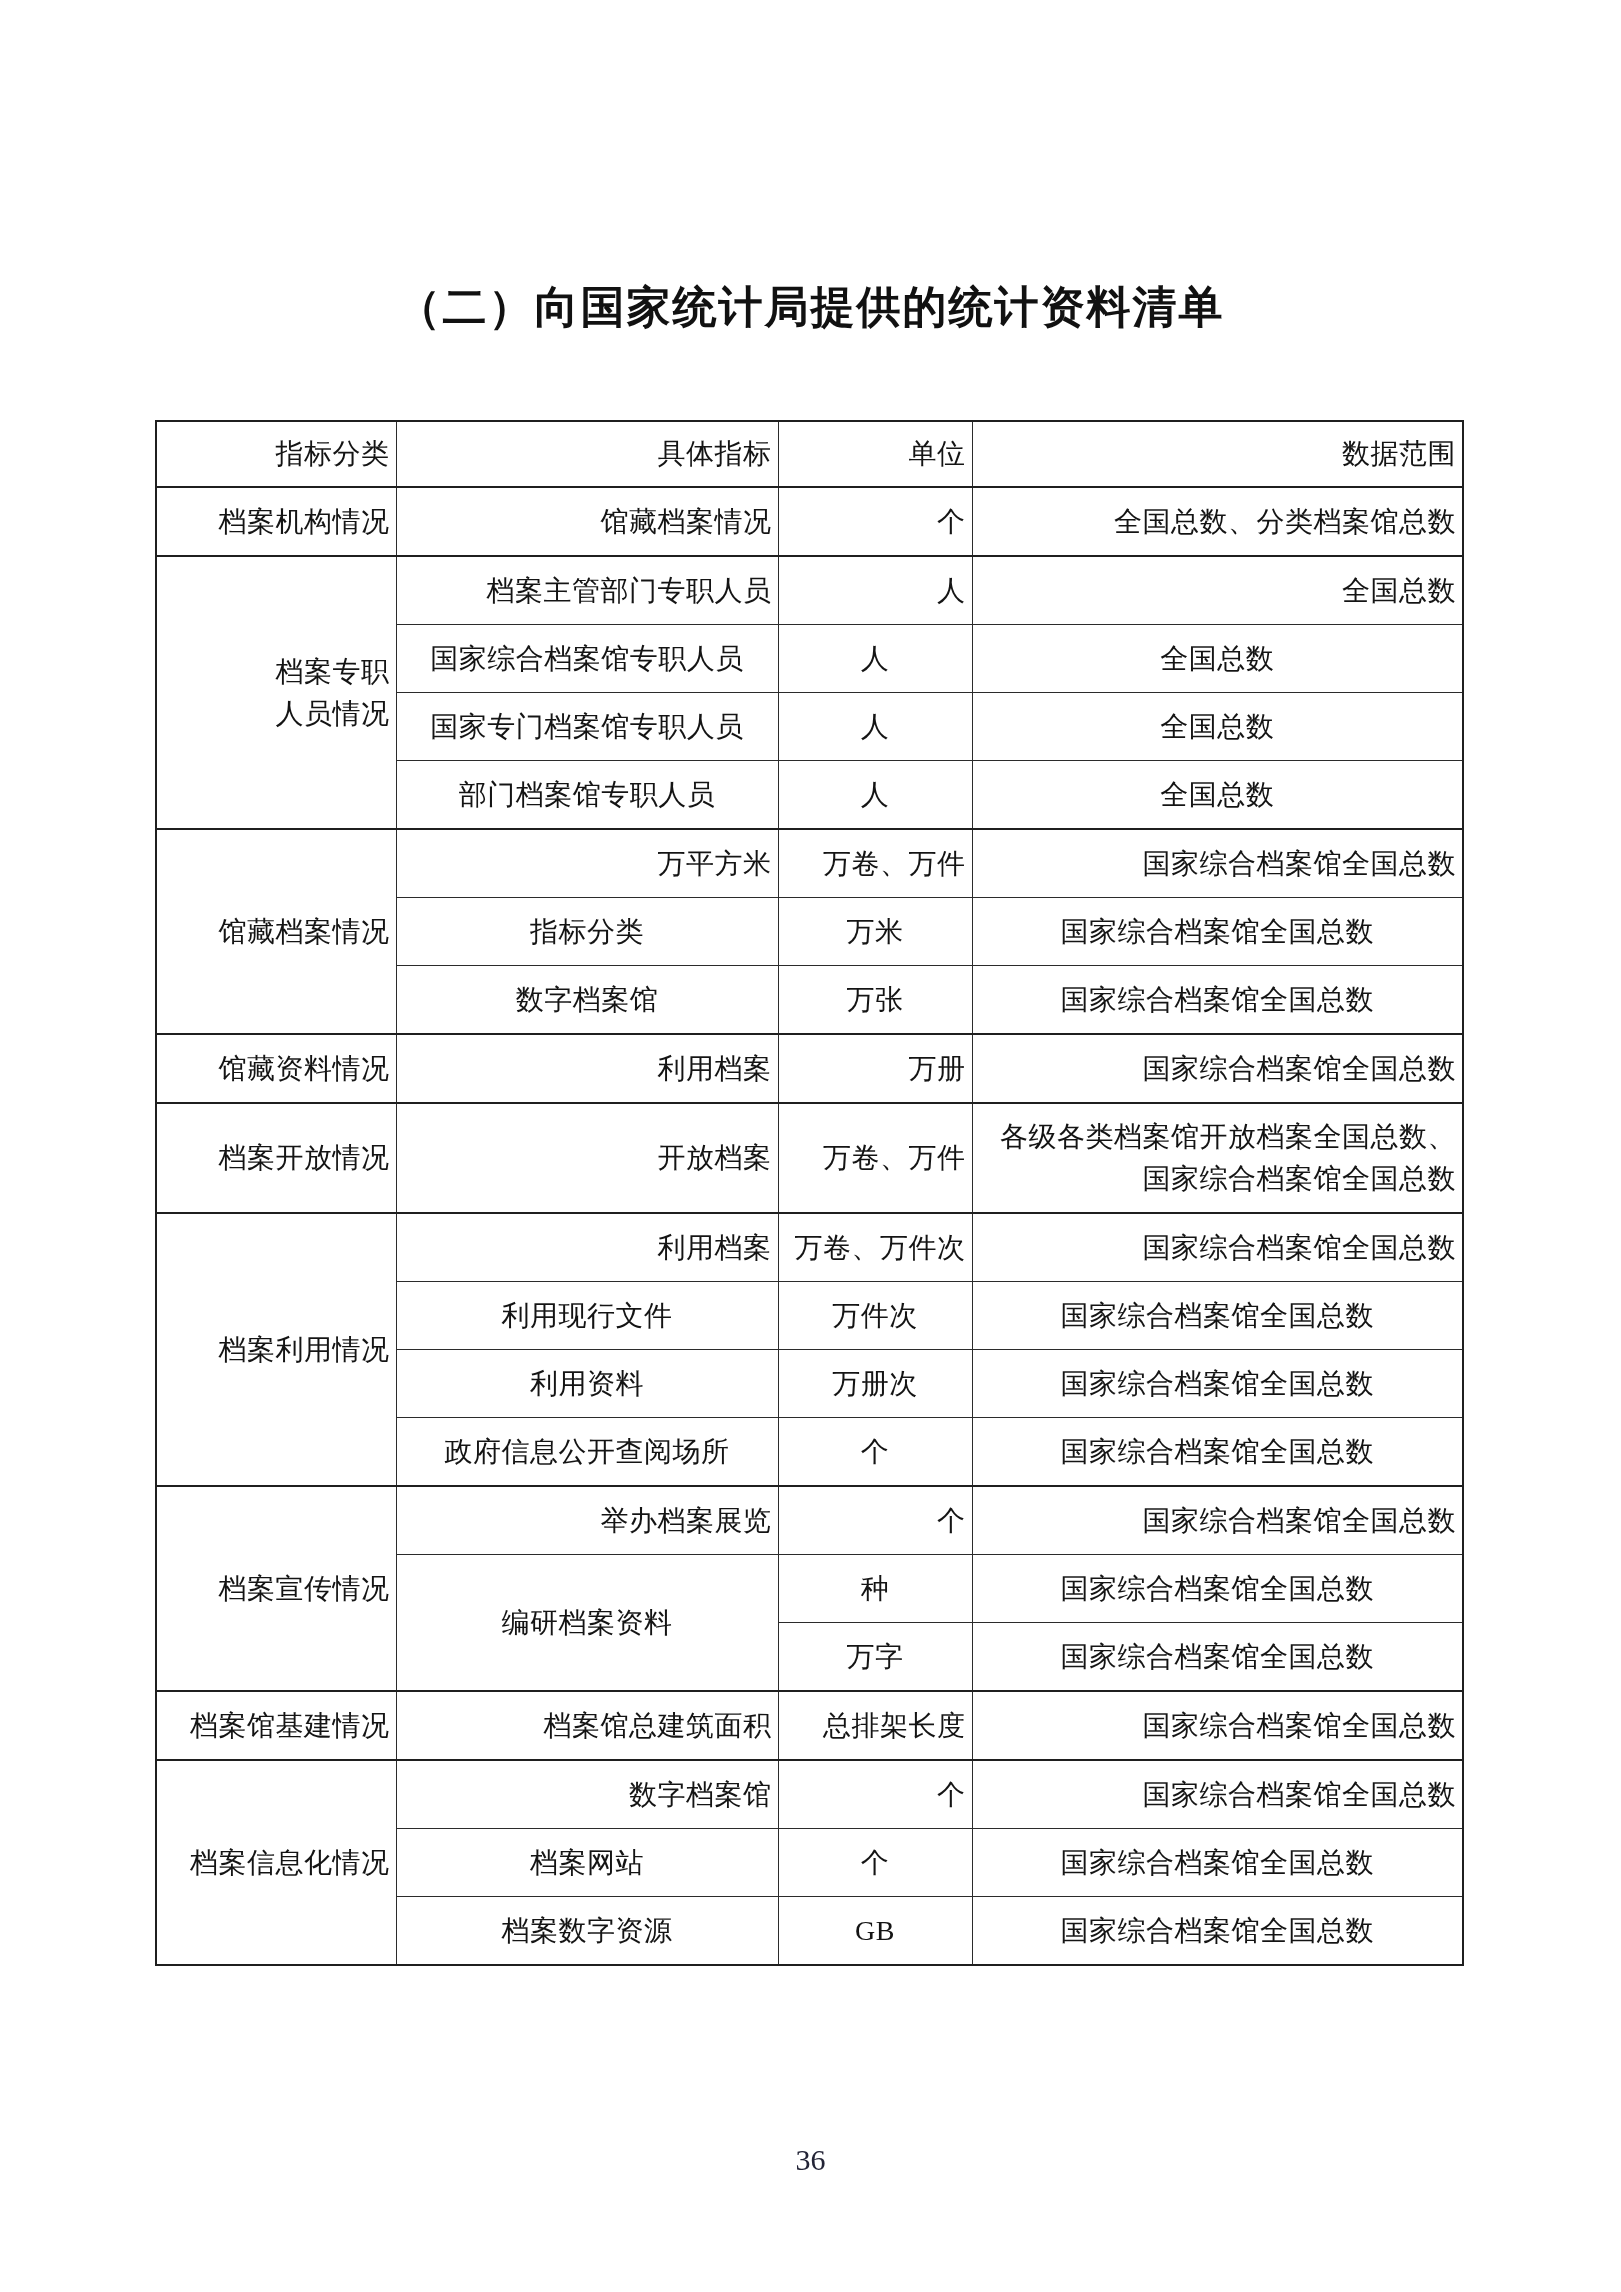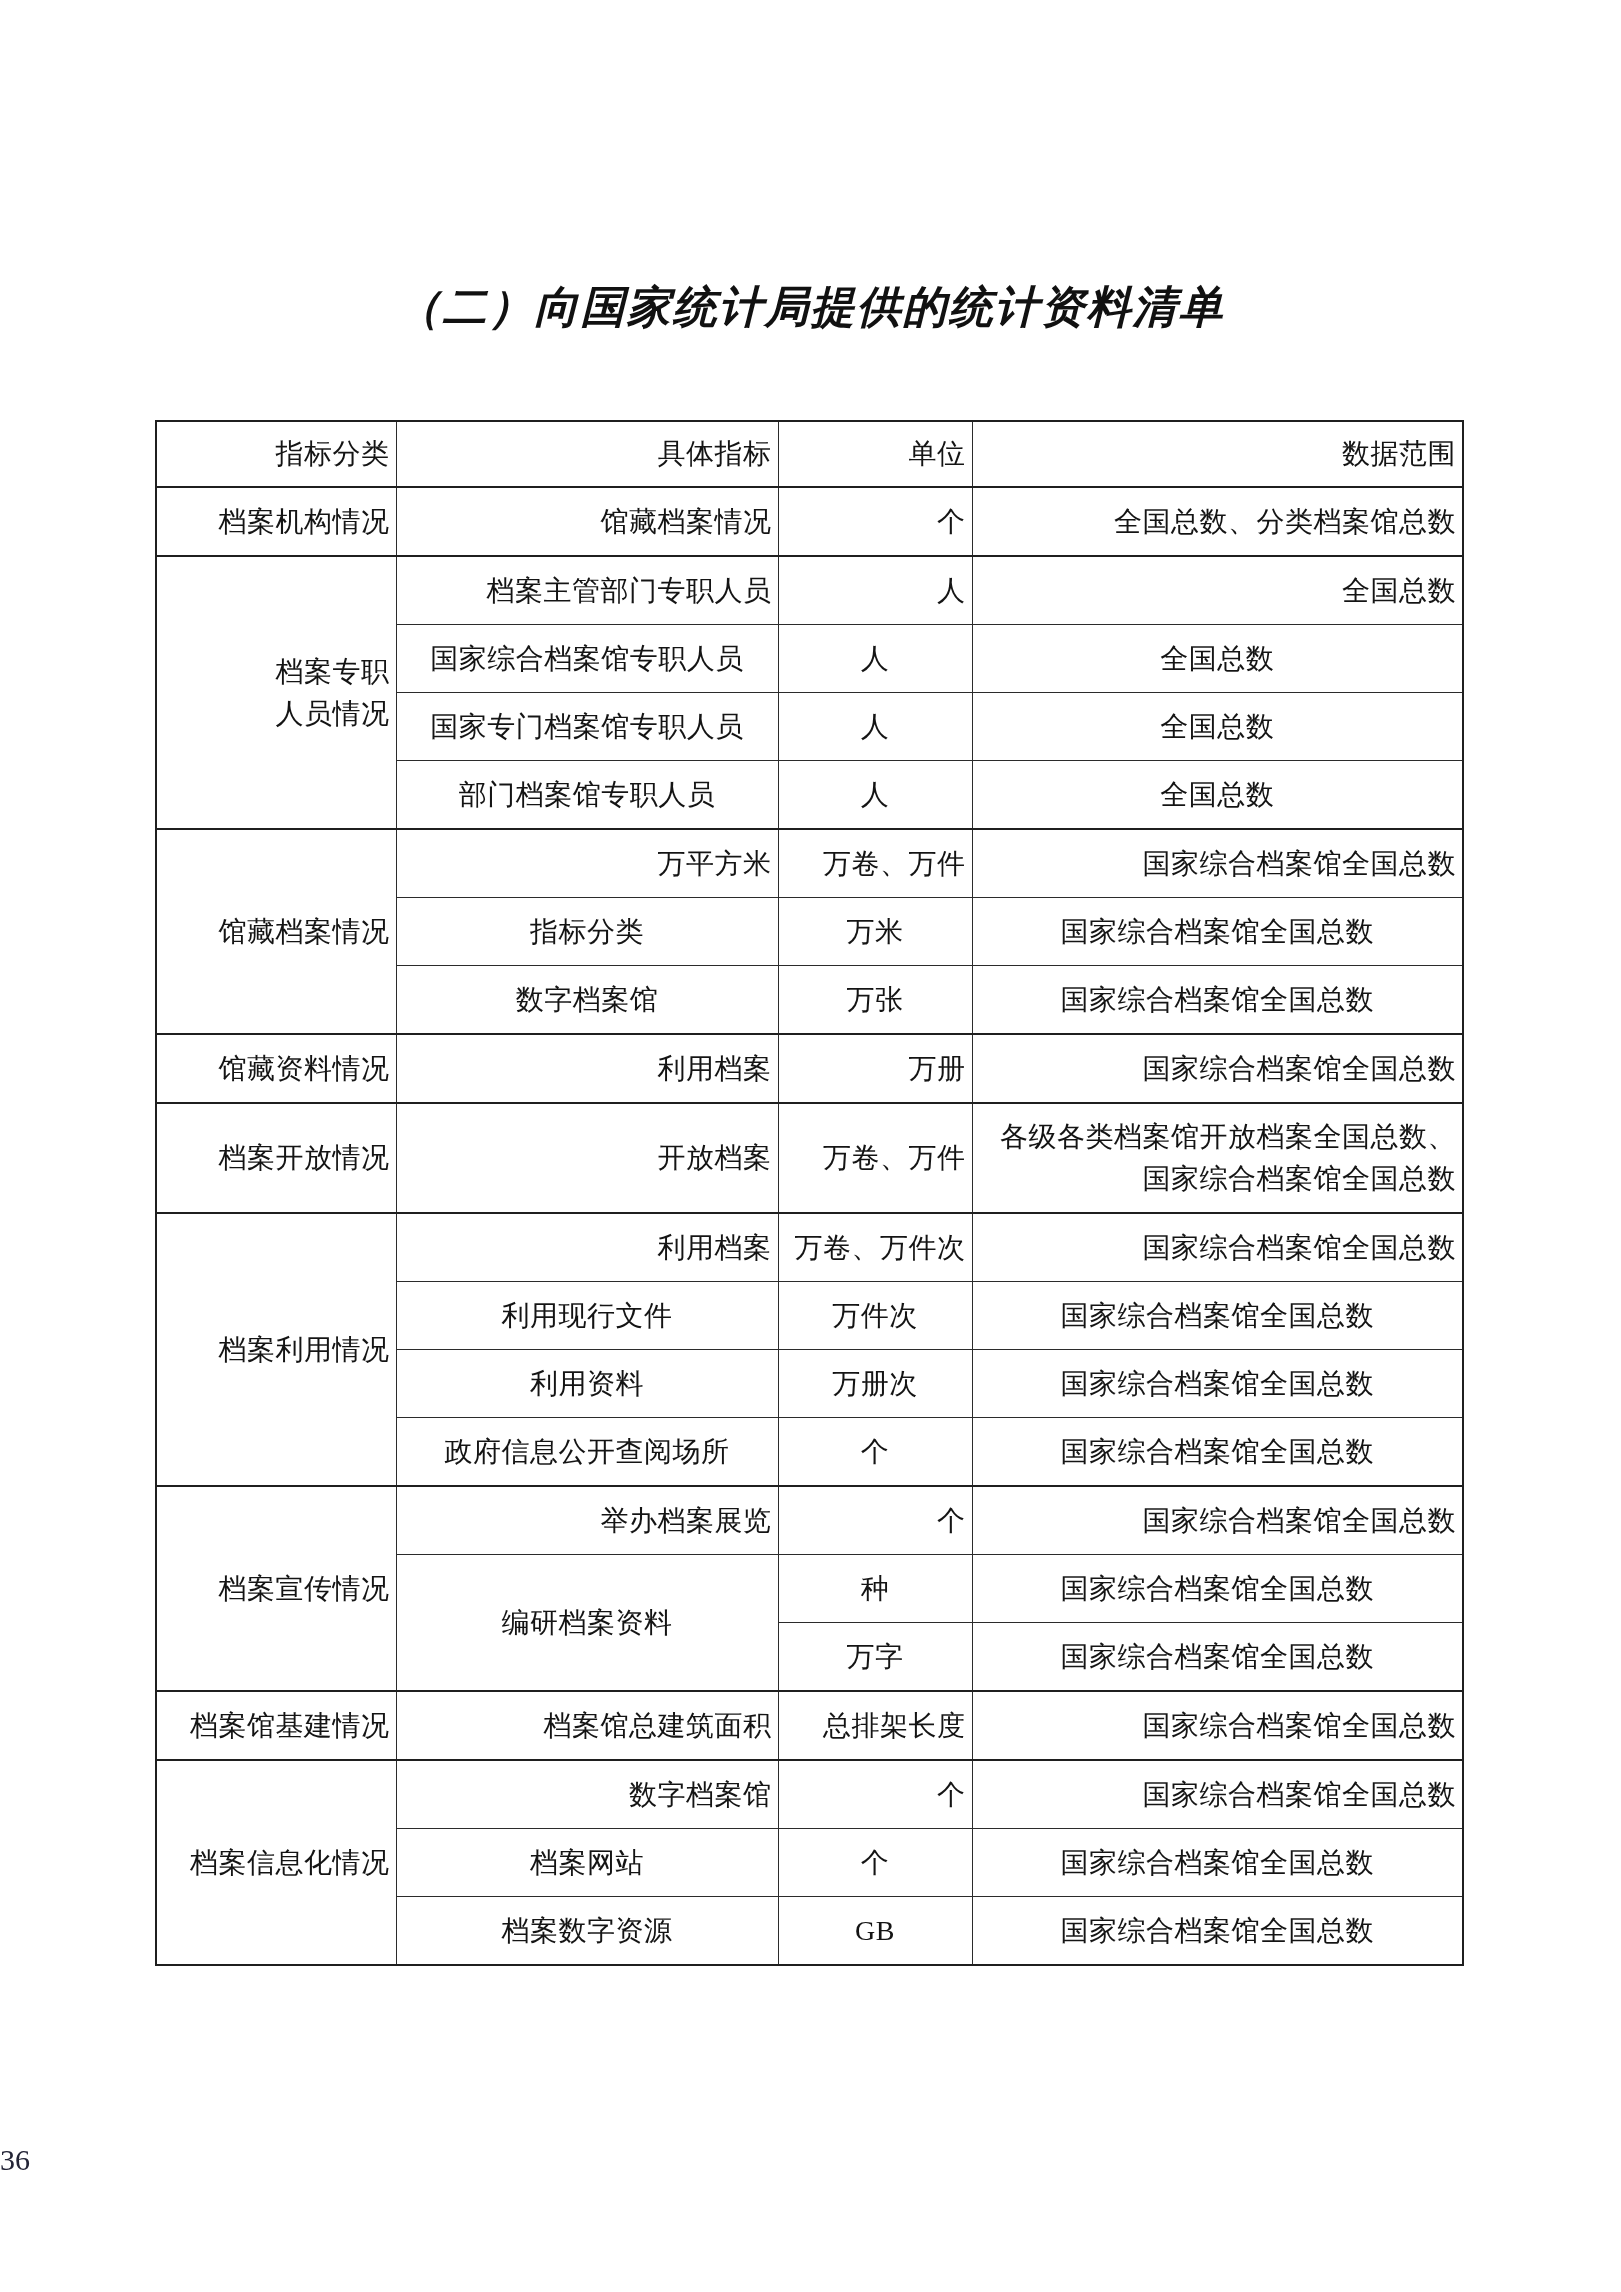--- a/index.html
+++ b/index.html
@@ -20,21 +20,20 @@
   .doc-title {
     position: absolute;
     top: 278px;
     left: 0;
     width: 100%;
     text-align: center;
     font-size: 44px;
     font-weight: bold;
     letter-spacing: 2px;
     color: #111111;
-    font-style: italic;
   }
   table.doc-table {
     position: absolute;
     top: 420px;
     left: 155px;
     width: 1308px;
     border-collapse: collapse;
     table-layout: fixed;
     border: 2.9px solid #1f1f1f;
   }
@@ -62,20 +61,21 @@
   }
   .col-category { width: 240px; }
   .col-indicator { width: 382px; }
   .col-unit { width: 194px; }
   .col-scope { width: 491px; }
   .page-number {
     position: absolute;
     top: 2143px;
     left: 0;
     width: 100%;
+    text-align: center;
     font-size: 30px;
     color: #232436;
   }
 </style>
 </head>
 <body>
 
 <div class="page">
 
   <div class="doc-title">（二）向国家统计局提供的统计资料清单</div>

